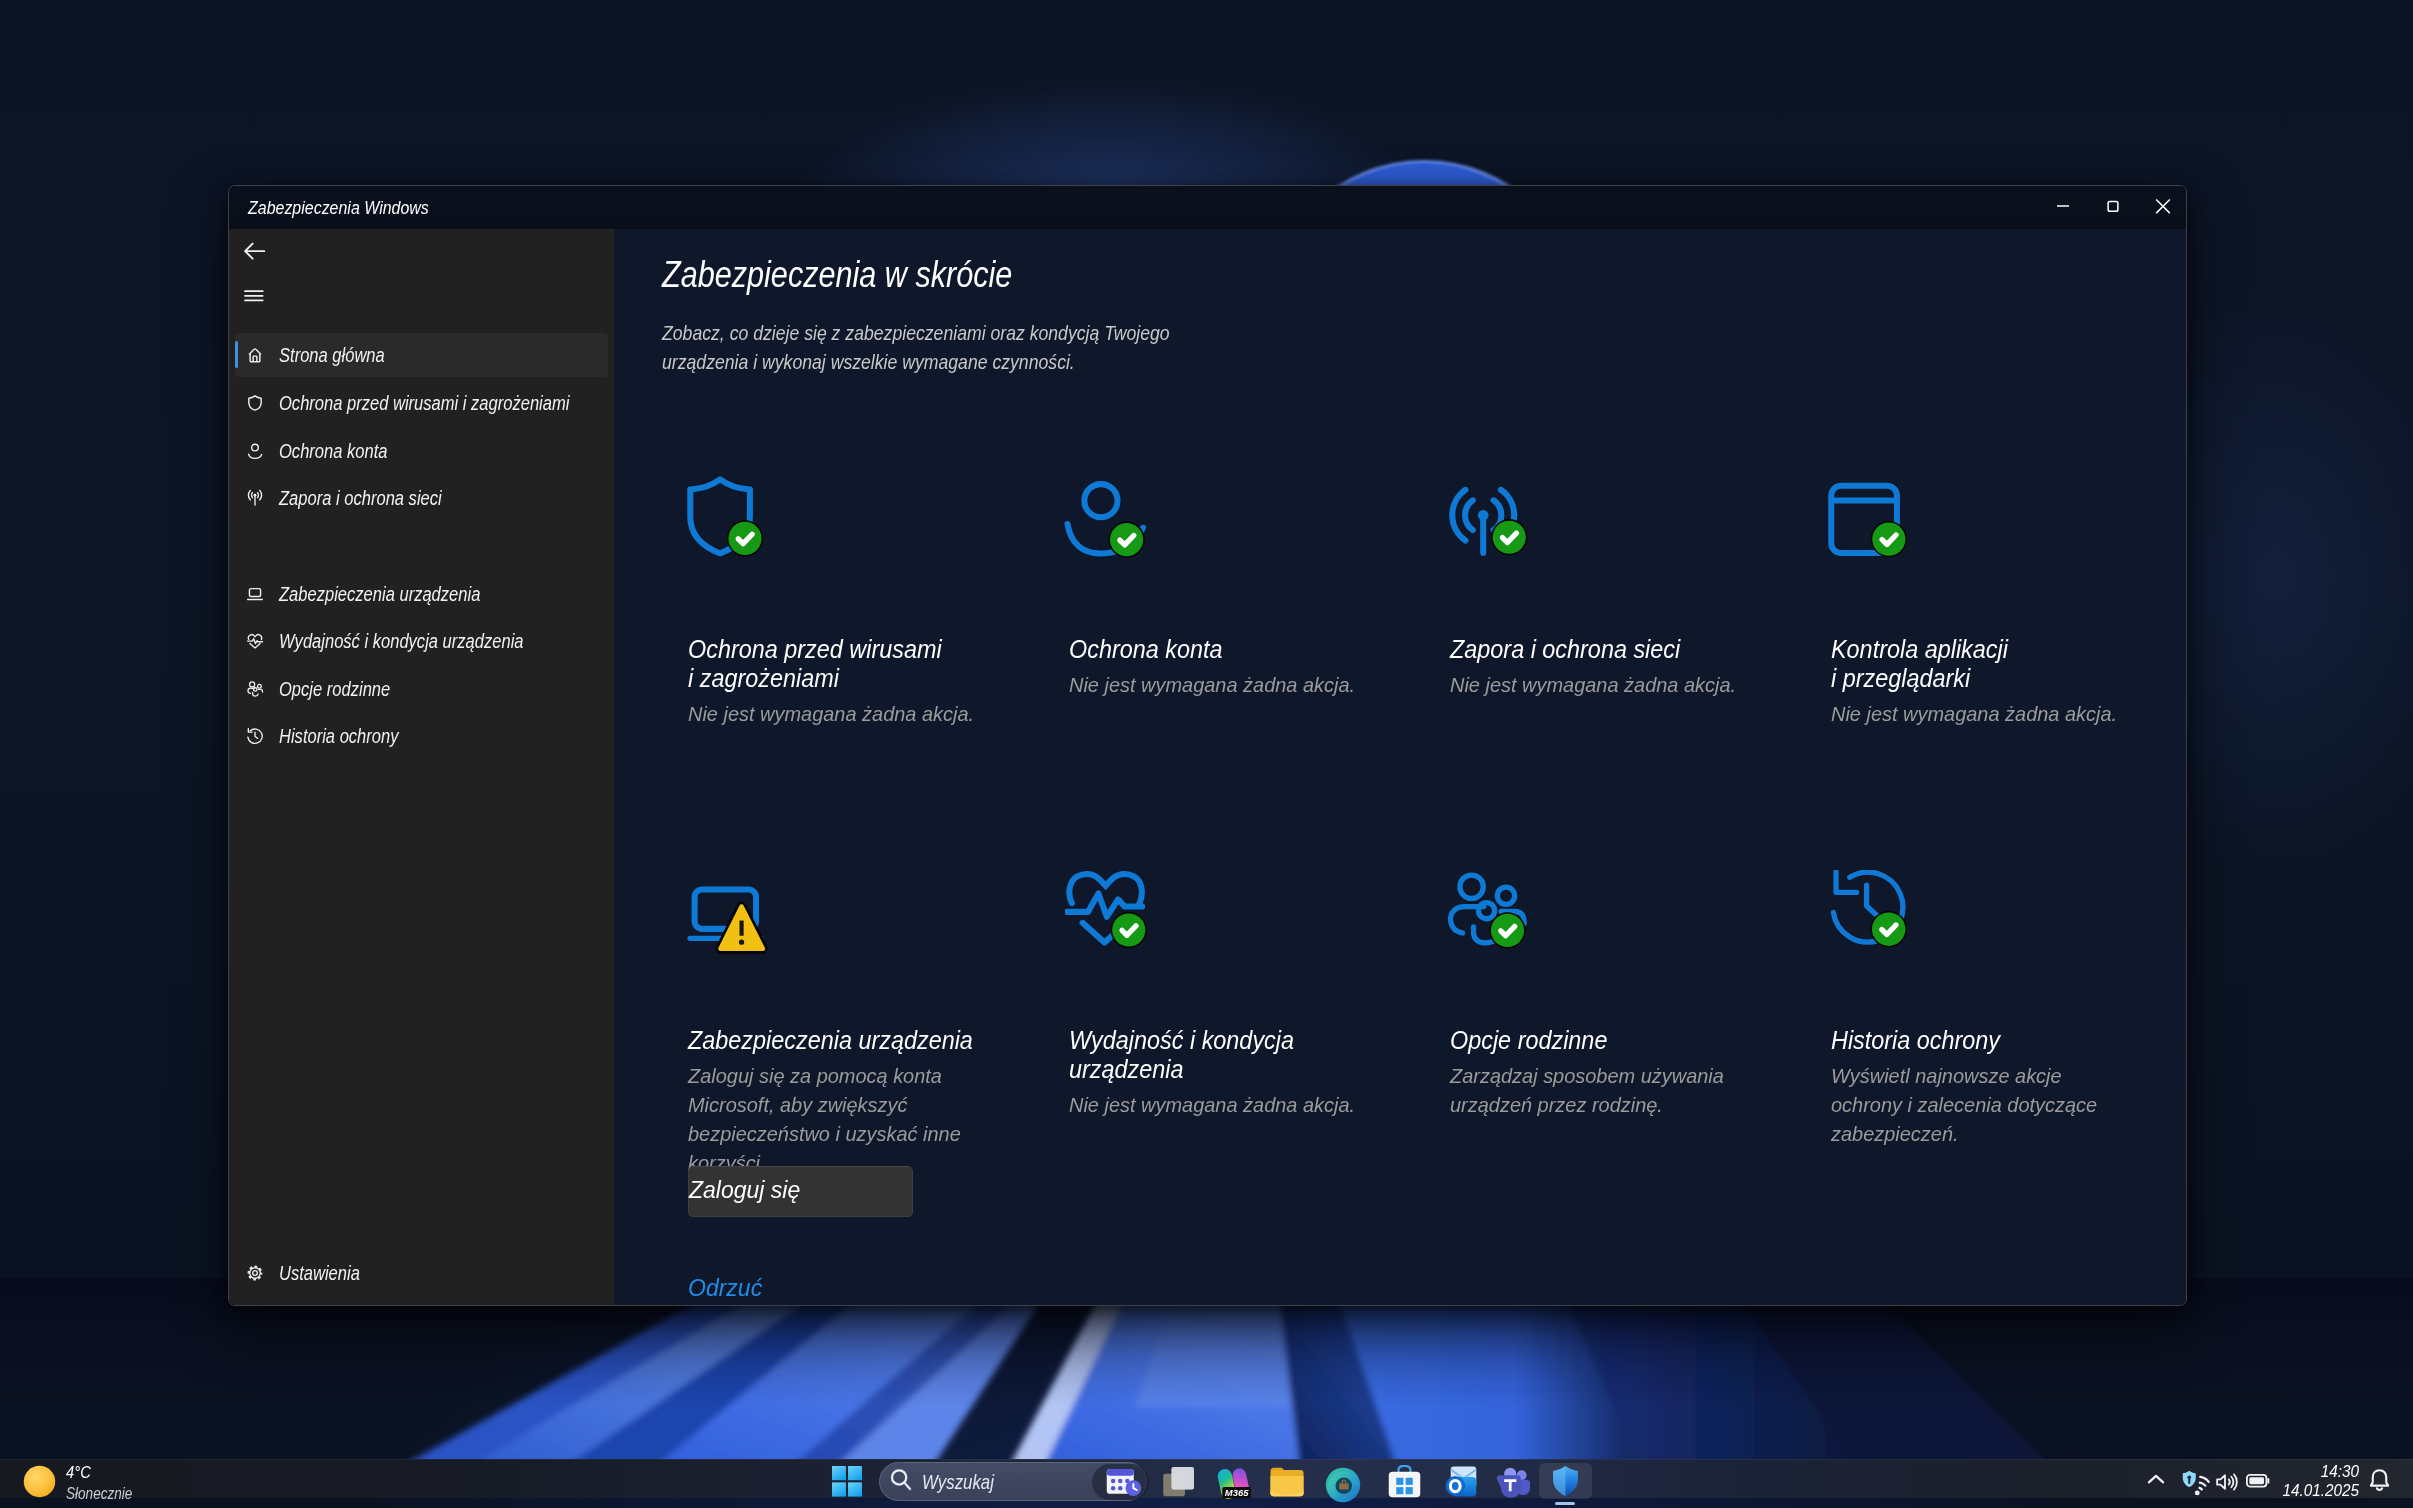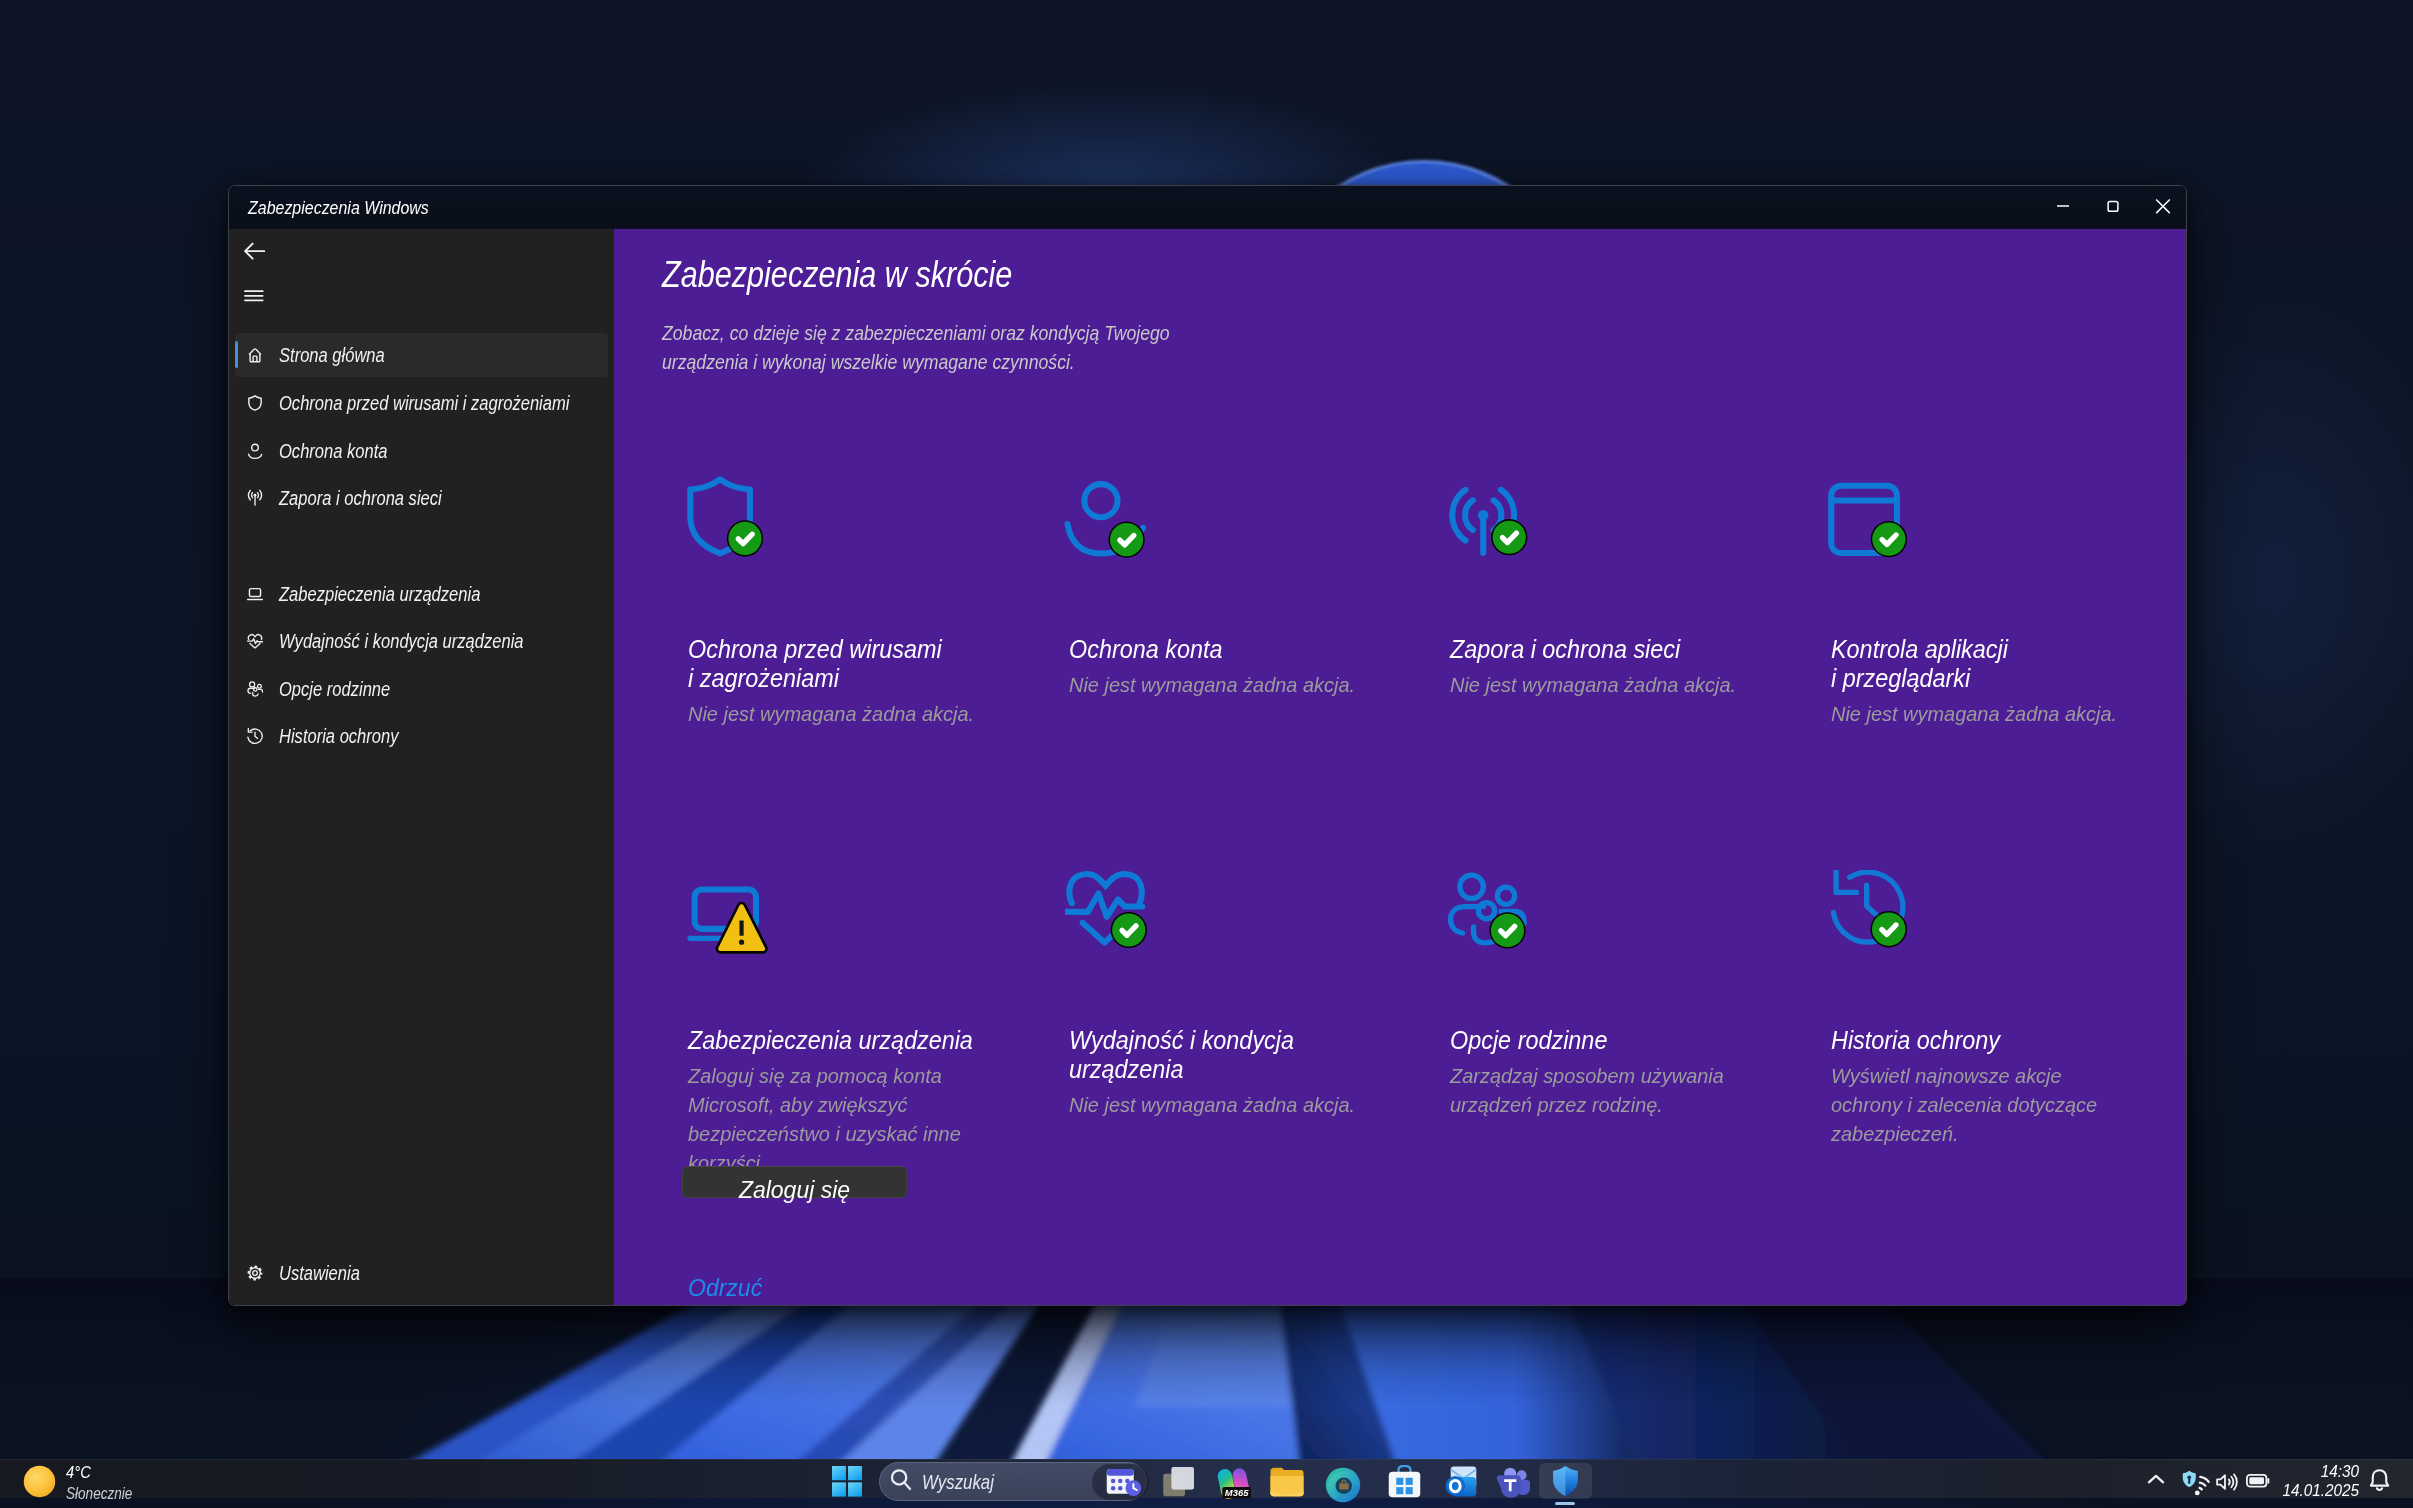--- a/index.html
+++ b/index.html
@@ -23,39 +23,39 @@
   
   #win { position:absolute; left:228px; top:185px; width:1959px; height:1121px;
     background:#010101; border-radius:6.8px; overflow:hidden;
     border:0.8px solid #3e4248;
     box-shadow: 0 23px 53px rgba(0,0,0,0.6), 0 3px 13.6px rgba(0,0,0,0.5); }
   #titlebar { position:absolute; left:0; top:0; right:0; height:43px;
     background:linear-gradient(180deg,#0a101d 0%,#090e1a 100%); }
   #titlebar .t { position:absolute; left:19px; top:11.3px; font-size:19px; color:#ffffff; transform:scaleX(0.84); transform-origin:left top; white-space:nowrap; }
   .capbtn { position:absolute; top:0; width:50px; height:43px; }
   #sidebar { position:absolute; left:0; top:43px; width:385px; bottom:0; background:#212121; }
-  #content { position:absolute; left:385px; top:43px; right:0; bottom:0; background:#4c1d95; }
+  #content { position:absolute; left:385px; top:43px; right:0; bottom:0; background:#0f172a; }
 
   
   .nav { position:absolute; left:6px; width:373px; height:44px; border-radius:4.5px; }
   .nav .ic { position:absolute; left:11.3px; top:50%; transform:translateY(-50%); width:18px; height:18px; }
   .nav .lb { position:absolute; left:44px; top:50%; transform:translateY(-50%) scaleX(0.84); transform-origin:left center; font-size:19.7px; color:#f2f2f2; white-space:nowrap; }
   .nav.sel { background:rgba(255,255,255,0.045); }
   .nav.sel::before { content:""; position:absolute; left:0px; top:8.3px; width:3px; height:27px; border-radius:1.5px; background:#4090dd; }
 
   
   #h1 { position:absolute; left:48px; top:28px; font-size:36px; line-height:36px; color:#ffffff; transform:scaleX(0.85); transform-origin:left top; white-space:nowrap; }
   #sub { position:absolute; left:48px; top:89px; font-size:21px; line-height:29px; color:#c9c9c9; transform:scaleX(0.84); transform-origin:left top; white-space:nowrap; }
   .cell { position:absolute; width:363px;margin-top:44px; }
   .cell .tt { font-size:26px; line-height:29px; color:#ffffff; transform:scaleX(0.9); transform-origin:left top; white-space:nowrap; }
   .cell .dd { font-size:21px; line-height:29px; color:#9b9b9b; margin-top:6px; transform:scaleX(0.95); transform-origin:left top; white-space:nowrap; }
   .icon { position:absolute; }
-  #btn { position:absolute; left:68px; top:937px; width:225px; height:32px; border-radius:5.3px;
+  #btn { position:absolute; left:74px; top:937px; width:225px; height:51px; border-radius:5.3px;
      background:#333333; border:0.8px solid #3f3f3f; border-top-color:#474747;
-     color:#ffffff; font-size:23px; text-align:center; line-height:47px; }
+     color:#ffffff; font-size:23px; line-height:47px; }
   #odrzuc { position:absolute; left:74px; top:1026px; font-size:23px; color:#1e8de8;margin-top:20px; }
 
   
   #taskbar { position:absolute; left:0; top:1459px; width:2413px; height:39px;
     background:linear-gradient(90deg,#16191f 0%, #171b26 20%, #1c2335 38%, #252f4b 52%, #232d49 60%, #1b2338 72%, #1c202b 85%, #22262f 100%);
     border-top:0.8px solid rgba(255,255,255,0.05); }
   .tbtxt { position:absolute; color:#ffffff; }
 </style>
 </head>
 <body>

